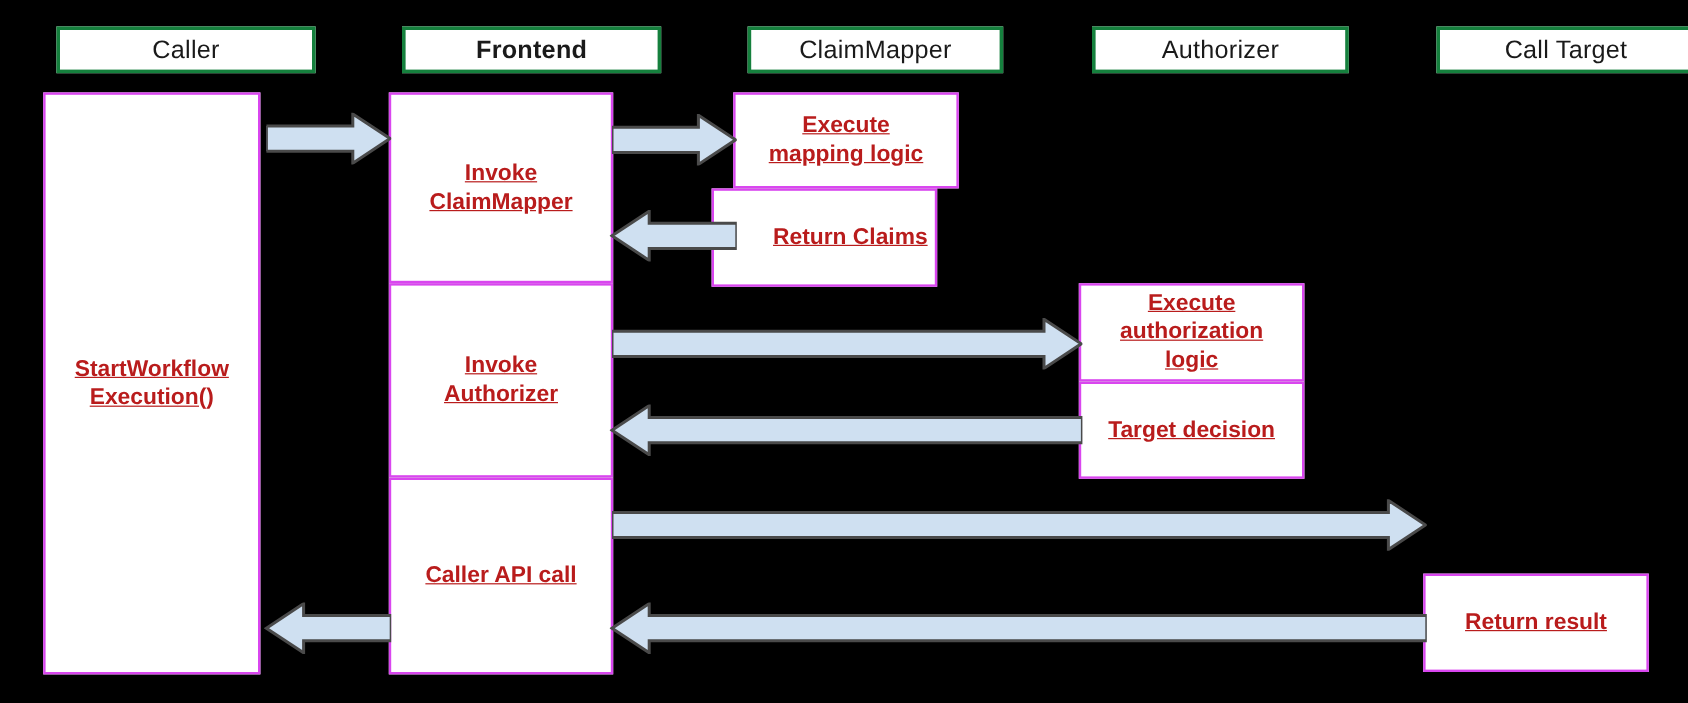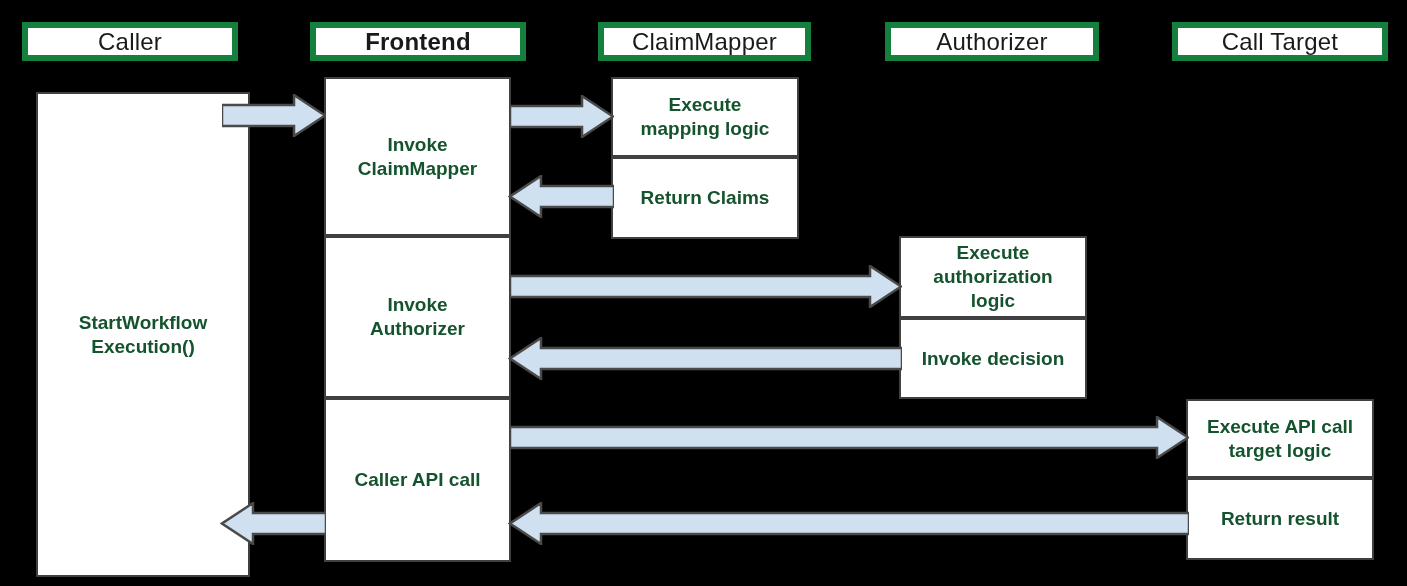--- a/index.html
+++ b/index.html
@@ -13,46 +13,48 @@
     height: 586px;
     background: #000000;
     overflow: hidden;
     font-family: "Liberation Sans", sans-serif;
   }
 
   
   .header-box {
     position: absolute;
     background: #ffffff;
-    border: 6px solid #15803d;
+    border: 3px solid #15803d;
     box-sizing: border-box;
     display: flex;
     align-items: center;
     justify-content: center;
     color: #1a1a1a;
-    font-size: 24px;
+    font-size: 21px;
     font-weight: 400;
     letter-spacing: 0.2px;
+    margin-left: 25px;
   }
 
   
   .act-box {
     position: absolute;
     background: #ffffff;
-    border: 2px solid #404040;
+    border: 2px solid #d946ef;
     box-sizing: border-box;
     display: flex;
     align-items: center;
     justify-content: center;
     text-align: center;
-    color: #14532d;
+    color: #b91c1c;
     font-size: 19px;
     font-weight: bold;
     line-height: 1.25;
     padding: 0 6px;
+    text-decoration: underline;
   }
 
   
   .arrow {
     position: absolute;
   }
   .arrow svg { display: block; }
 </style>
 </head>
 <body>
@@ -72,55 +74,52 @@
   </div>
 
   <div class="header-box" style="left:885px; top:22px; width:214px; height:39px;">
     <span>Authorizer</span>
   </div>
 
   <div class="header-box" style="left:1172px; top:22px; width:216px; height:39px;">
     <span>Call Target</span>
   </div>
 
-  <div class="act-box" style="left:36px; top:92px; width:214px; height:485px;">
+  <div class="act-box" style="left:36px; top:77px; width:181px; height:485px;">
     <span class="ml">StartWorkflow<br>Execution()</span>
   </div>
 
   <div class="act-box" style="left:324px; top:77px; width:187px; height:159px;">
     <span class="ml">Invoke<br>ClaimMapper</span>
   </div>
 
   <div class="act-box" style="left:324px; top:236px; width:187px; height:162px;">
     <span class="ml">Invoke<br>Authorizer</span>
   </div>
 
   <div class="act-box" style="left:324px; top:398px; width:187px; height:164px;">
     <span class="ml">Caller API call</span>
   </div>
 
   <div class="act-box" style="left:611px; top:77px; width:188px; height:80px;">
     <span class="ml">Execute<br>mapping logic</span>
   </div>
 
-  <div class="act-box" style="left:611px; top:157px; width:188px; height:82px;">
+  <div class="act-box" style="left:593px; top:157px; width:188px; height:82px;justify-content:flex-end;">
     <span class="ml">Return Claims</span>
   </div>
 
   <div class="act-box" style="left:899px; top:236px; width:188px; height:82px;">
     <span class="ml">Execute<br>authorization<br>logic</span>
   </div>
 
   <div class="act-box" style="left:899px; top:318px; width:188px; height:81px;">
-    <span class="ml">Invoke decision</span>
+    <span class="ml">Target decision</span>
   </div>
 
-  <div class="act-box" style="left:1186px; top:399px; width:188px; height:79px;">
-    <span class="ml">Execute API call<br>target logic</span>
-  </div>
 
   <div class="act-box" style="left:1186px; top:478px; width:188px; height:82px;text-align:right;">
     <span class="ml">Return result</span>
   </div>
 
   <div class="arrow" style="left:222px; top:94px; width:104px; height:43px;">
     <svg width="104" height="43" viewBox="0 0 104 43">
       <polygon points="0,11 72,11 72,1 103,21.5 72,42 72,32 0,32" fill="#cfe0f1" stroke="#4a4a4a" stroke-width="2.5" stroke-linejoin="miter"></polygon>
     </svg>
   </div>

